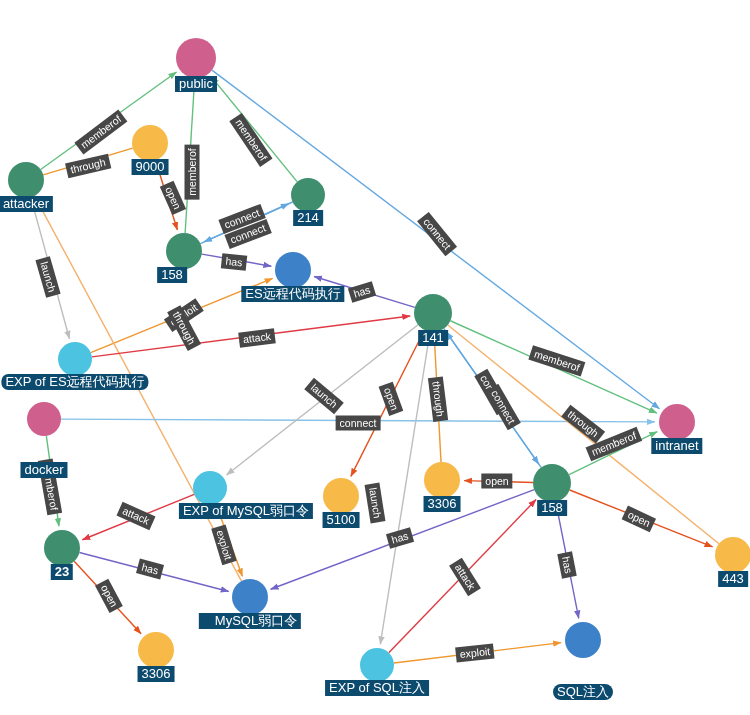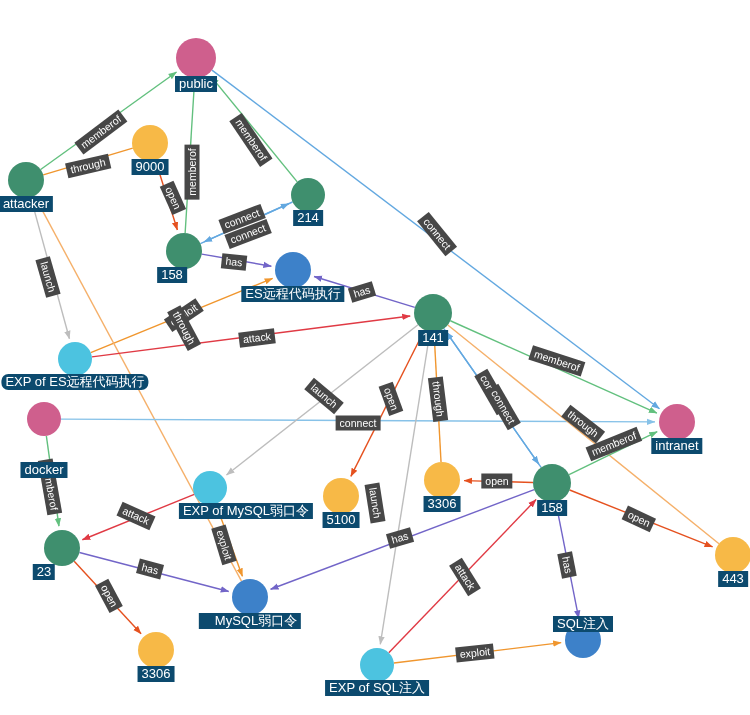--- a/index.html
+++ b/index.html
@@ -168,19 +168,19 @@
       <div class="node-label" style="left: 293px; top: 286px;">ES远程代码执行</div>
       <div class="node-label" style="left: 433px; top: 330px;">141</div>
       <div class="node-label" style="left: 75px; top: 374px; border-radius: 7px;">EXP of ES远程代码执行</div>
       <div class="node-label" style="left: 44px; top: 434px; margin-top: 28px;">docker</div>
       <div class="node-label" style="left: 677px; top: 438px;">intranet</div>
       <div class="node-label" style="left: 210px; top: 503px; margin-left: 36px;">EXP of MySQL弱口令</div>
       <div class="node-label" style="left: 341px; top: 512px;">5100</div>
       <div class="node-label" style="left: 442px; top: 496px;">3306</div>
       <div class="node-label" style="left: 552px; top: 500px;">158</div>
       <div class="node-label" style="left: 733px; top: 571px;">443</div>
-      <div class="node-label" style="left: 44px; top: 564px;">23</div>
+      <div class="node-label" style="left: 62px; top: 564px; font-weight: bold;">23</div>
       <div class="node-label" style="left: 250px; top: 613px; padding-left: 16px;">MySQL弱口令</div>
       <div class="node-label" style="left: 156px; top: 666px;">3306</div>
-      <div class="node-label" style="left: 583px; top: 616px;">SQL注入</div>
+      <div class="node-label" style="left: 583px; top: 684px; border-radius: 8px;">SQL注入</div>
       <div class="node-label" style="left: 377px; top: 680px;">EXP of SQL注入</div>
     </div>
 </div>
 
 </body></html>

